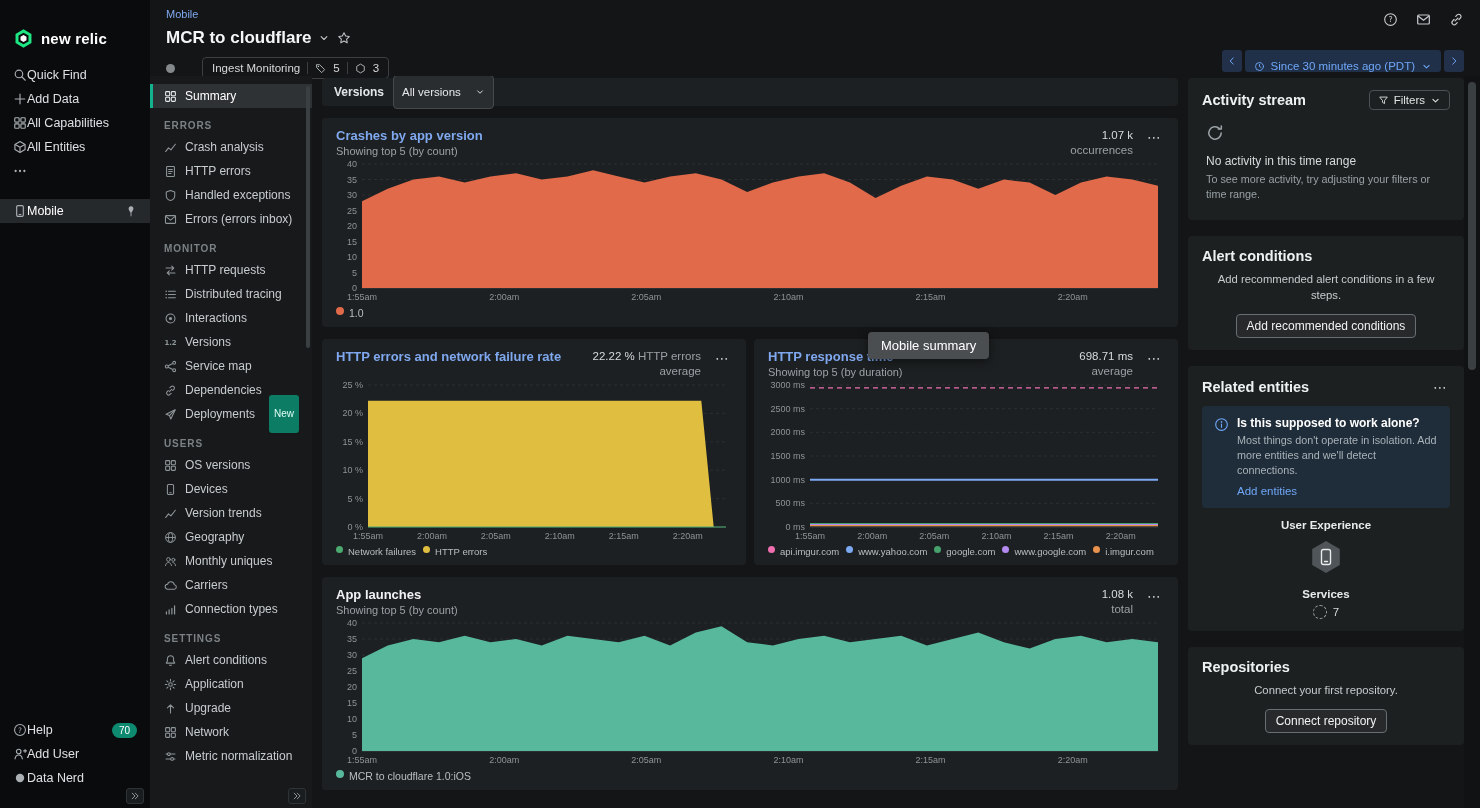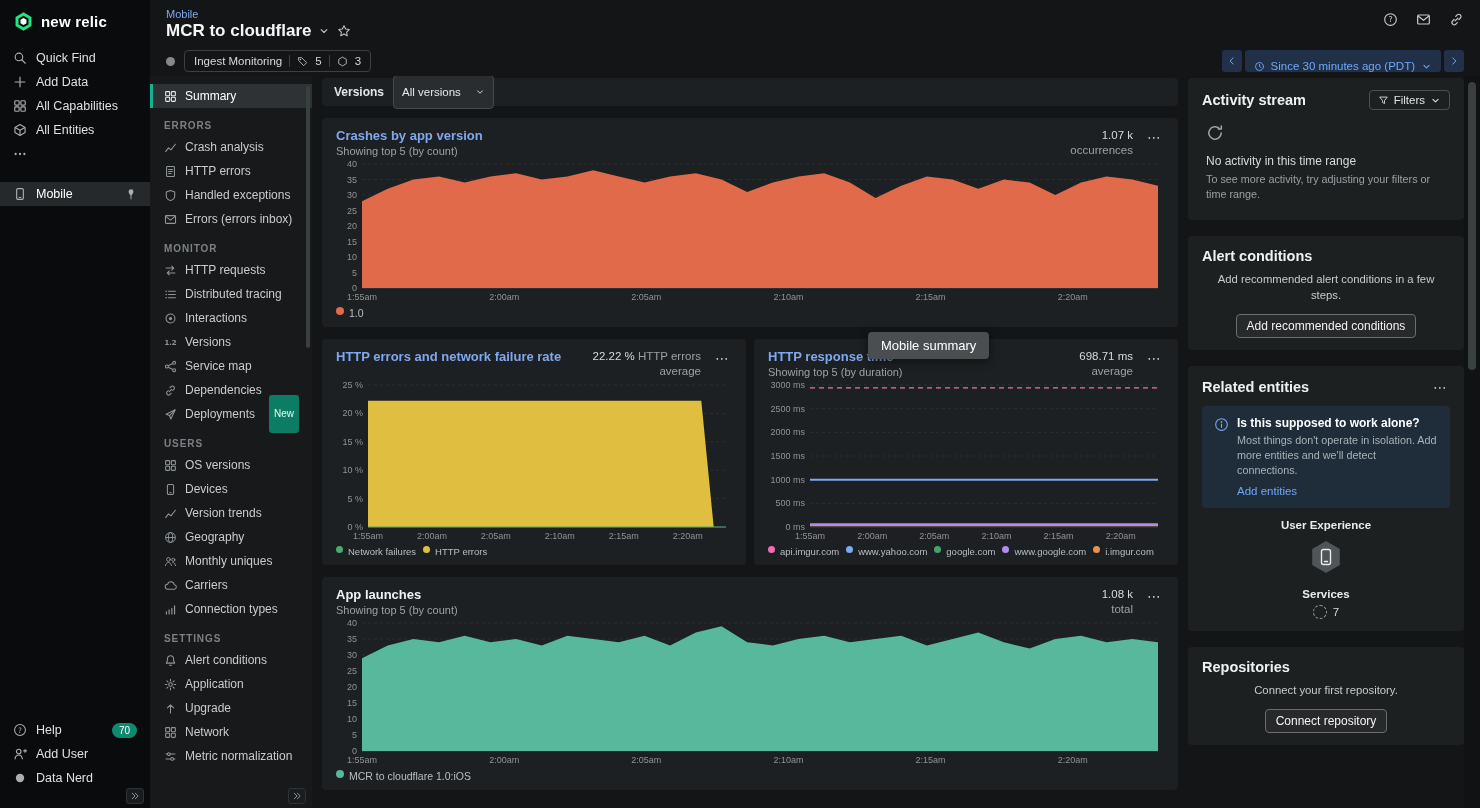--- a/index.html
+++ b/index.html
@@ -4,42 +4,42 @@
 <style>
   *{margin:0;padding:0;box-sizing:border-box}
   html,body{width:1480px;height:808px;overflow:hidden;background:#131516;color:#e8ebec;
     font-family:"Liberation Sans","DejaVu Sans",sans-serif;font-size:13px}
   .app{display:flex;width:100%;height:100%}
   .ic{width:14px;height:14px;display:inline-block;vertical-align:middle;flex:none}
   button{font-family:inherit;cursor:pointer}
 
   
   .gnav{width:150px;background:#0a0b0c;flex:none;display:flex;flex-direction:column;position:relative}
-  .brand{display:flex;align-items:center;gap:7px;padding:11px 13px 14px;cursor:pointer}
+  .brand{display:flex;align-items:center;gap:7px;padding:28px 13px 14px;cursor:pointer}
   .brand-name{font-size:15px;font-weight:bold;color:#fff;letter-spacing:.2px}
-  .gnav-item{display:flex;align-items:center;gap:9px;height:24px;padding:0 13px;color:#dde1e3;font-size:12.5px;cursor:pointer;white-space:nowrap}
+  .gnav-item{display:flex;align-items:center;height:24px;padding:0 13px;color:#dde1e3;font-size:12.5px;cursor:pointer;white-space:nowrap}
   .gnav-item .ic{color:#a9afb3}
   .gnav-item.active{background:#26292b;color:#fff}
   .gnav-gap{height:16px}
   .gnav-foot{margin-top:auto;padding-bottom:18px}
   .badge-pill{background:#0e8a70;color:#fff;font-size:10px;line-height:15px;padding:0 7px;border-radius:8px;margin-left:auto}
   .badge-new{background:#0c7c64;color:#dffef5;font-size:10px;line-height:14px;padding:12px 5px;border-radius:3px;margin-left:6px}
   .pin-right{margin-left:auto;color:#9aa0a4;width:12px;height:12px}
   .collapse-btn{position:absolute;bottom:4px;right:6px;width:18px;height:16px;display:flex;align-items:center;justify-content:center;
     color:#8d9499;background:#1a1d1f;border:1px solid #2e3336;border-radius:3px;cursor:pointer}
   .collapse-btn .ic{width:10px;height:10px}
 
   
   .region{flex:1;display:flex;flex-direction:column;min-width:0}
   .tophdr{height:76px;flex:none;position:relative;padding:8px 16px 0}
   .breadcrumb{font-size:11px;color:#7fa8ef;cursor:pointer}
-  .title-row{display:flex;align-items:center;gap:7px;margin-top:1px}
+  .title-row{display:flex;align-items:center;gap:7px;margin-top:8px}
   .title{font-size:17px;font-weight:bold;color:#f5f7f7}
   .title-row .ic{color:#c0c5c8;cursor:pointer}
-  .tag-row{display:flex;align-items:center;gap:9px;margin-top:9px}
+  .tag-row{display:flex;align-items:center;gap:27px;margin-top:9px}
   .status-dot{width:9px;height:9px;border-radius:50%;background:#85898c}
   .tag-pill{display:flex;align-items:center;gap:7px;height:22px;border:1px solid #3c4043;border-radius:4px;padding:0 9px;
     font-size:11.5px;color:#d6d9db;cursor:pointer}
   .tag-pill .ic{width:11px;height:11px;color:#b9bec1}
   .pill-div{width:1px;height:12px;background:#3c4043}
   .hdr-icons{position:absolute;top:11px;right:16px;display:flex;gap:17px}
   .hdr-icons .icbtn{background:none;border:none;color:#c6cbcd;width:16px;height:16px;padding:0}
   .hdr-icons .ic{width:15px;height:15px}
   .time-ctl{position:absolute;top:50px;right:16px;display:flex;gap:3px;align-items:center}
   .time-nav{width:20px;height:22px;background:#223049;border:none;border-radius:3px;color:#6fa7f8;display:flex;align-items:center;justify-content:center}

